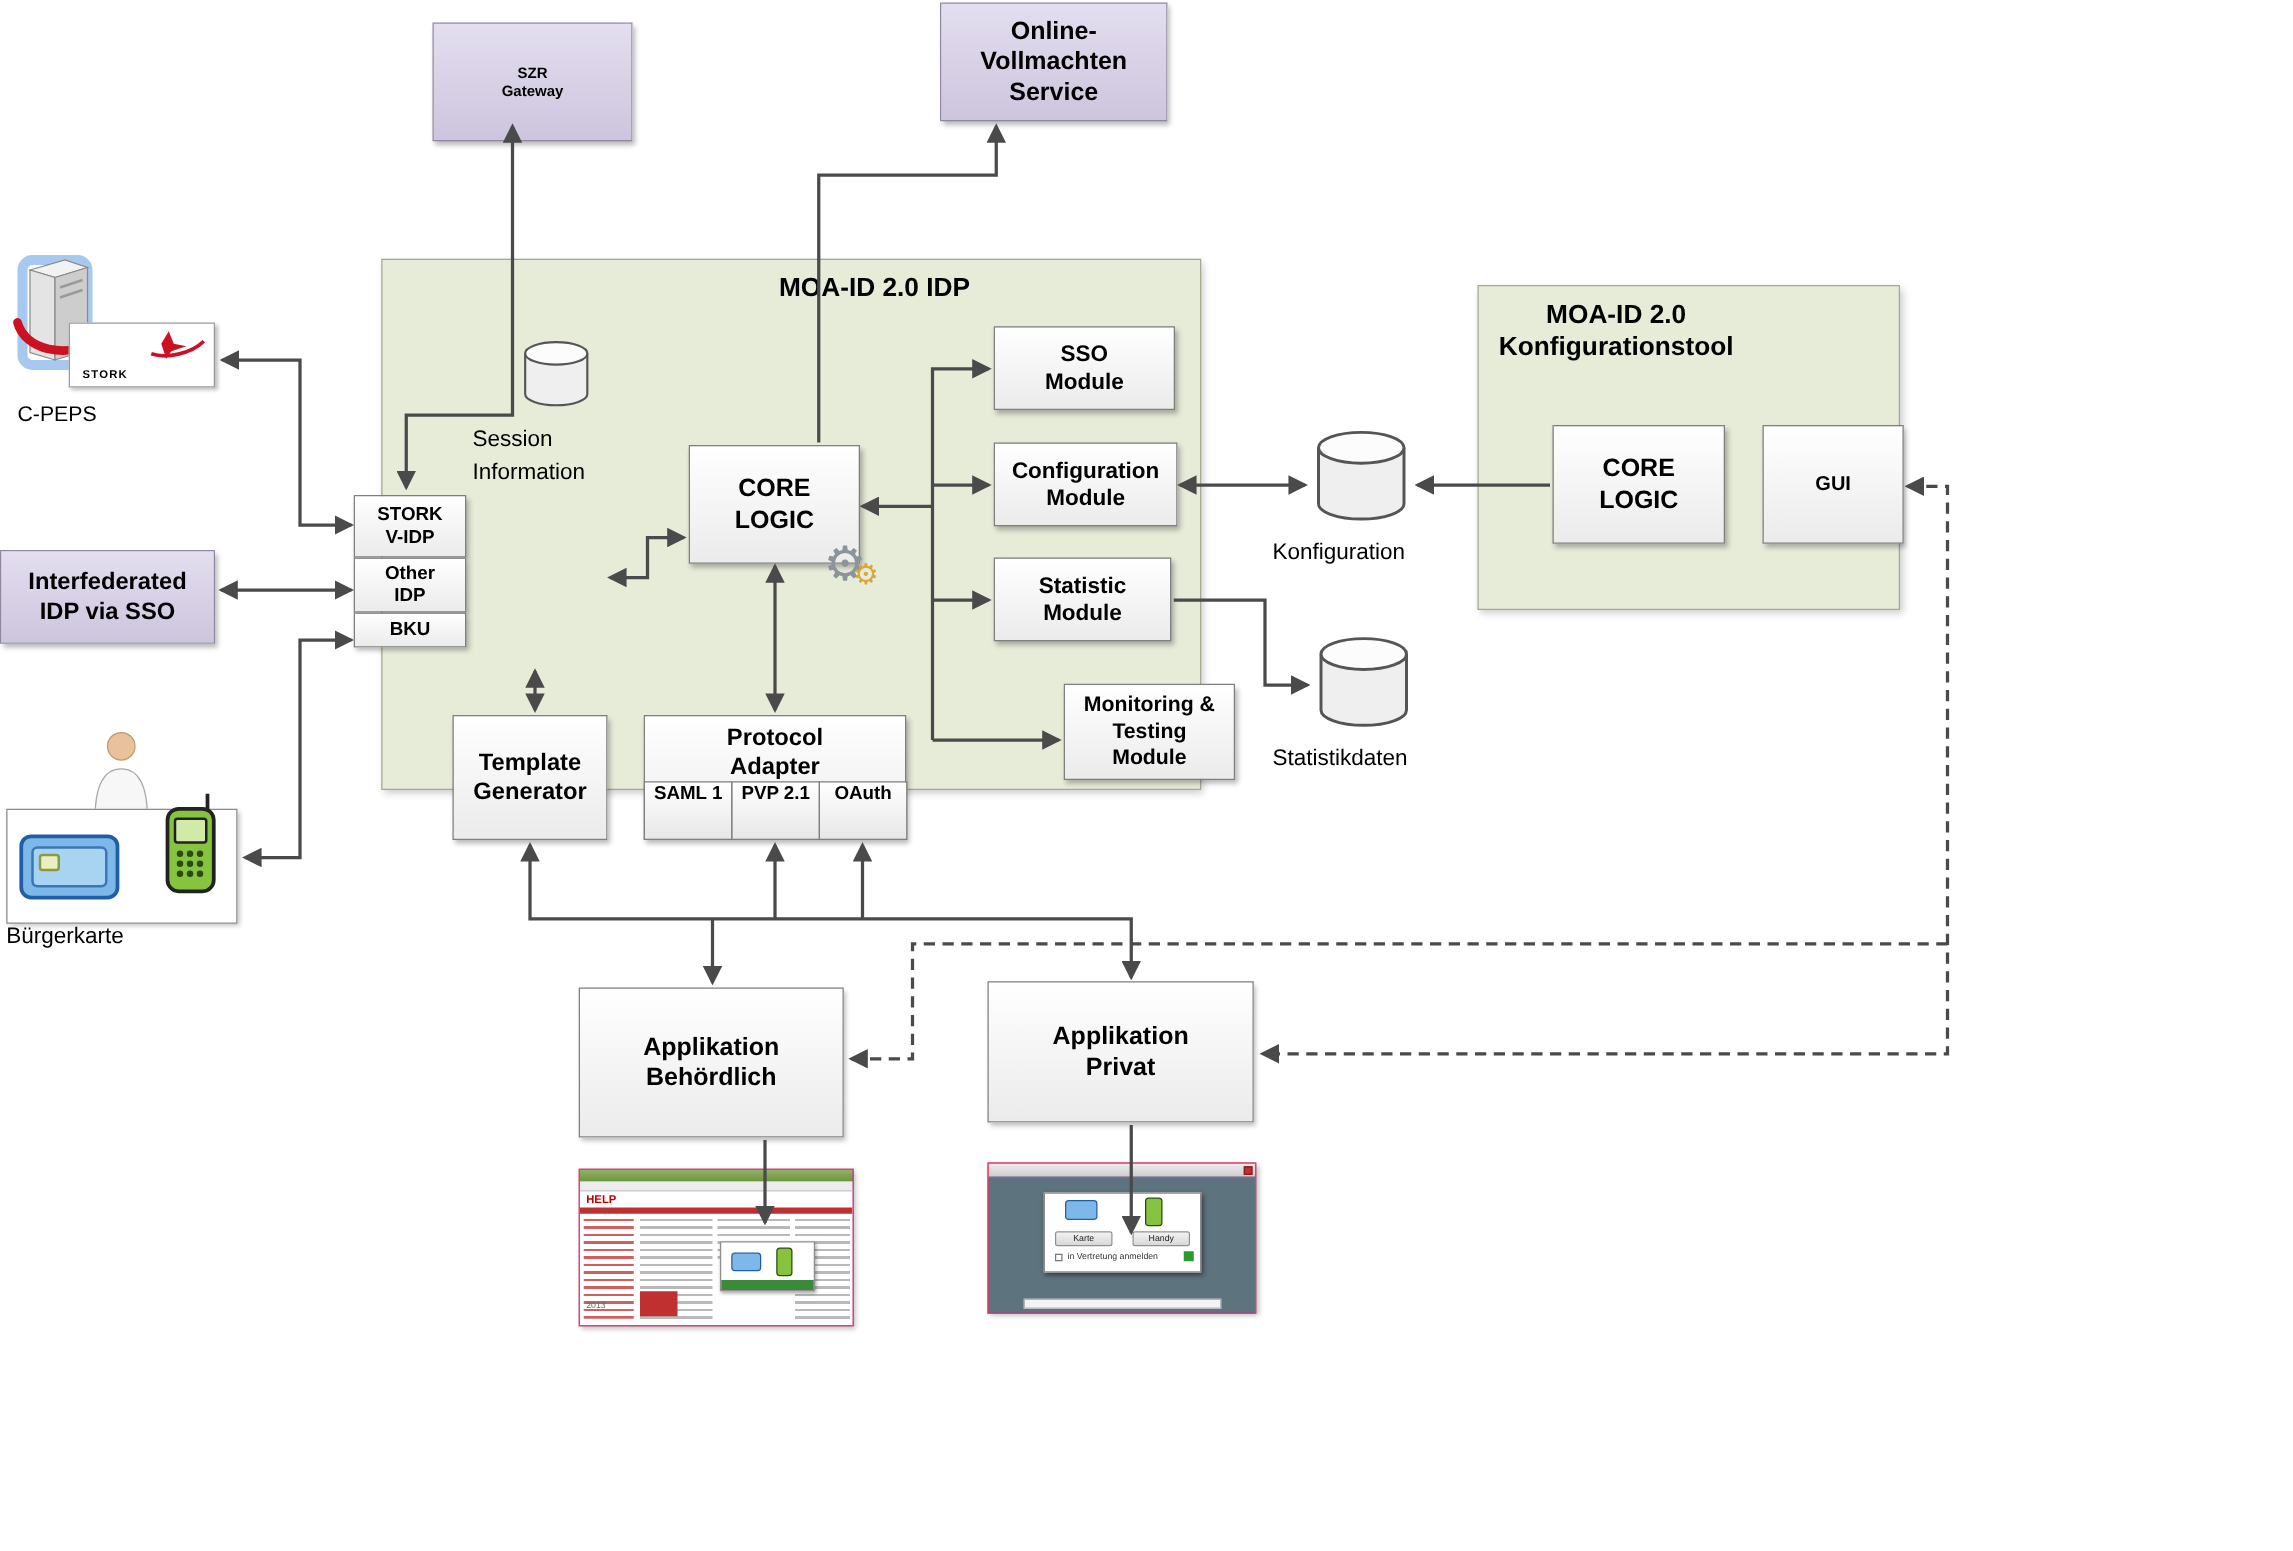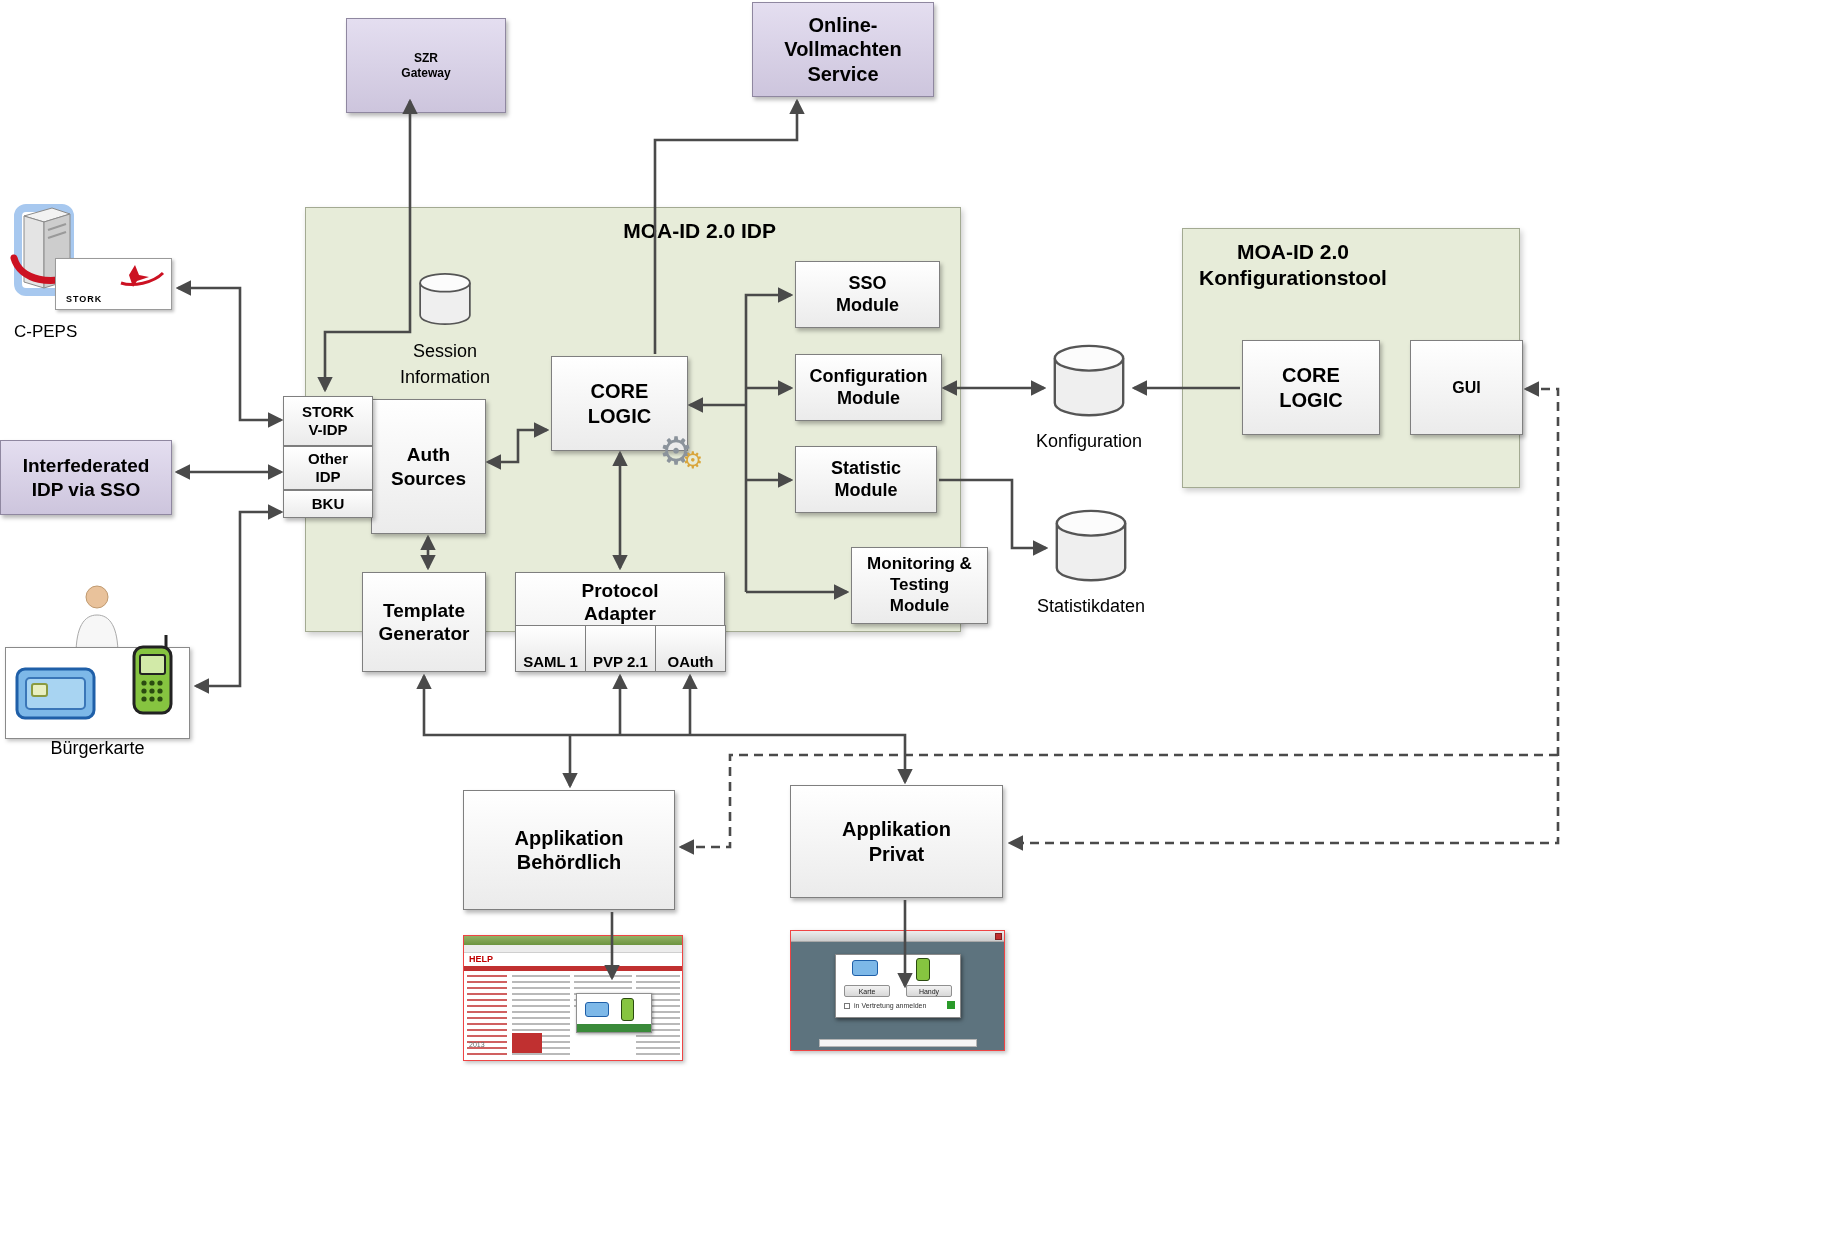--- a/index.html
+++ b/index.html
@@ -5,22 +5,22 @@
   *{box-sizing:border-box;margin:0;padding:0}
   html,body{background:#fff}
   body{font-family:"Liberation Sans","DejaVu Sans",sans-serif;color:#000}
   #canvas{position:relative;width:1834px;height:1241px;background:#fff;overflow:hidden}
   .node{position:absolute;display:flex;align-items:center;justify-content:center;text-align:center;
         border:1.6px solid #7f7f7f;background:linear-gradient(180deg,#ffffff 0%,#ebebeb 100%);
         box-shadow:2px 3px 4px rgba(0,0,0,.28);font-weight:bold;white-space:pre-line;line-height:1.22;z-index:20}
   .purple{background:linear-gradient(180deg,#e4def0 0%,#cdc5dd 100%);border-color:#8f87a0}
   .container-green{position:absolute;background:#e7ecd9;border:1.5px solid #a3aa92;box-shadow:2px 3px 6px rgba(0,0,0,.2);z-index:1}
   .container-title{position:absolute;font-weight:bold;font-size:21px;white-space:pre-line;line-height:1.25}
-  .plain{position:absolute;text-align:center;white-space:pre-line;line-height:1.45;z-index:20}
-  .sub-box{position:absolute;display:flex;align-items:flex-end;justify-content:center;
+  .plain{position:absolute;text-align:left;white-space:pre-line;line-height:1.45;z-index:20}
+  .sub-box{position:absolute;display:flex;align-items:flex-start;justify-content:center;
            border:1.4px solid #7f7f7f;background:linear-gradient(180deg,#fff,#e7e7e7);font-weight:bold;font-size:15px}
   .cyl{position:absolute;z-index:20}
   svg.layer{position:absolute;left:0;top:0;z-index:30;pointer-events:none}
   .gear{position:absolute;font-family:"DejaVu Sans",sans-serif;line-height:1;font-weight:normal}
   .fig{position:absolute;z-index:20}
   .shot{position:absolute;z-index:10;border:1px solid #ef4444;background:#a21caf;box-shadow:2px 2px 4px rgba(0,0,0,.25)}
   .txtlines{position:absolute;background:repeating-linear-gradient(180deg,#b9b9b9 0,#b9b9b9 2px,transparent 2px,transparent 6px)}
   .redlines{position:absolute;background:repeating-linear-gradient(180deg,#d06060 0,#d06060 2px,transparent 2px,transparent 6px)}
   .minibtn{position:absolute;display:flex;align-items:center;justify-content:center;font-size:7px;
            background:linear-gradient(#f2f2f2,#d8d8d8);border:1px solid #909090;border-radius:2px;color:#222}
@@ -105,24 +105,20 @@
 Module</span>
   </div>
   <div class="node" style="left:795px;top:446px;width:142px;height:67px;font-size:18px">
     <span>Statistic
 Module</span>
   </div>
   <div class="node" style="left:851px;top:547px;width:137px;height:77px;font-size:17px">
     <span>Monitoring &amp;
 Testing
 Module</span>
-  </div>
-  <div class="node" style="left:371px;top:399px;width:115px;height:135px;font-size:19px">
-    <span>Auth
-Sources</span>
   </div>
   <div class="node" style="left:283px;top:396px;width:90px;height:50px;font-size:15px">
     <span>STORK
 V-IDP</span>
   </div>
   <div class="node" style="left:283px;top:446px;width:90px;height:44px;font-size:15px">
     <span>Other
 IDP</span>
   </div>
   <div class="node" style="left:283px;top:490px;width:90px;height:28px;font-size:15px">

